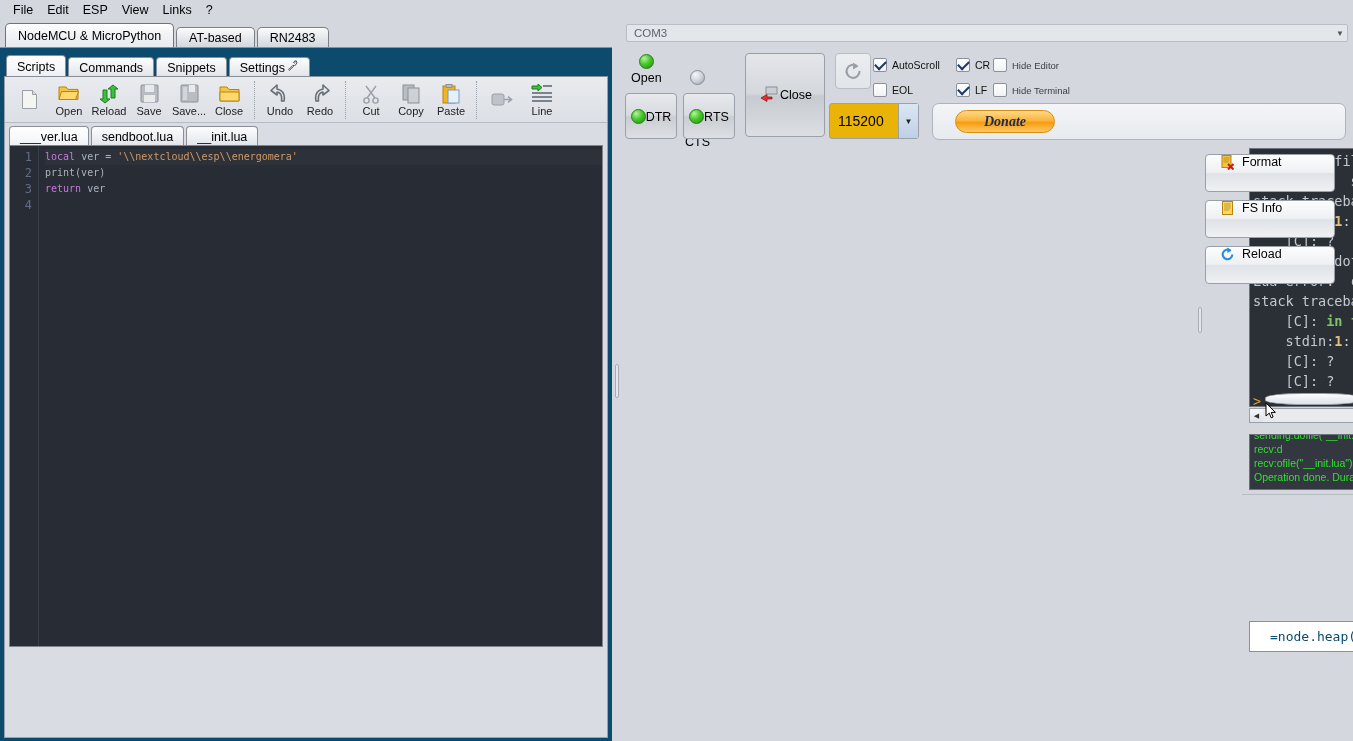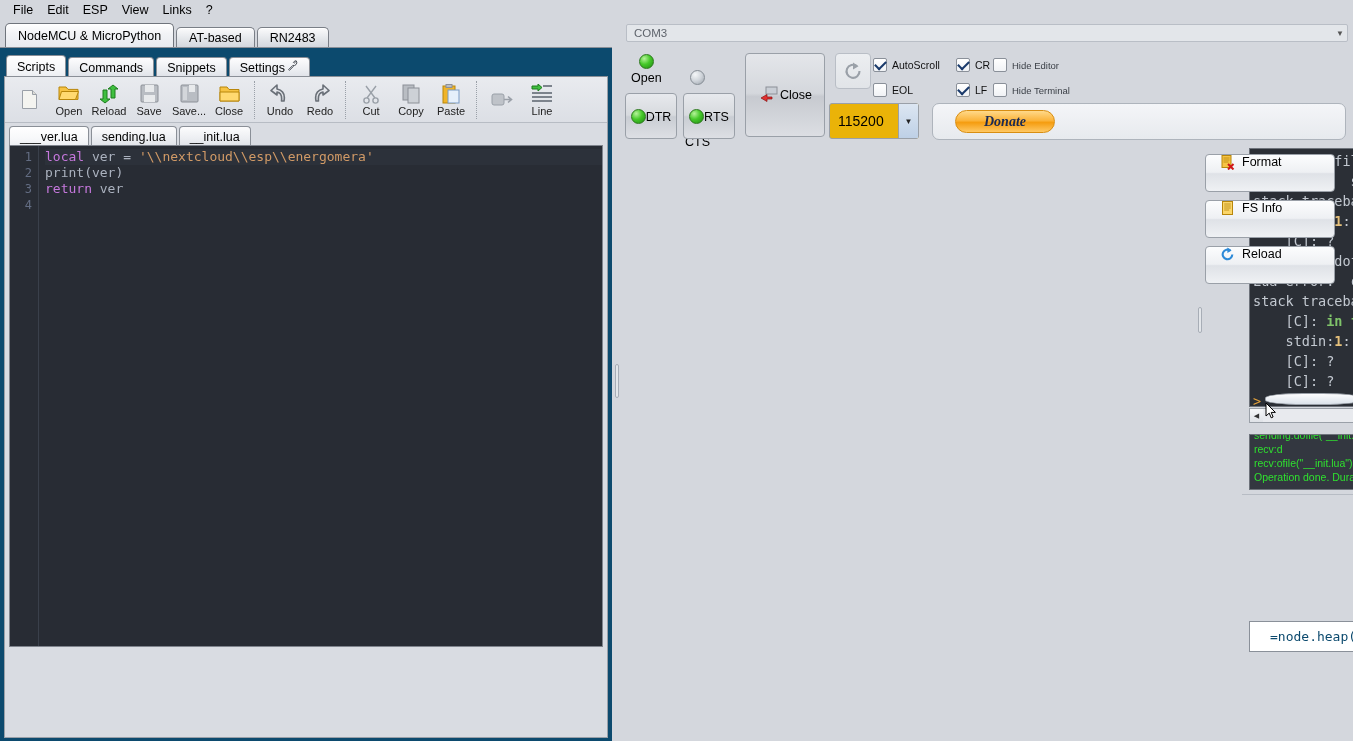--- a/index.html
+++ b/index.html
@@ -89,21 +89,21 @@
     position: absolute; left: 4px; top: 68px; width: 594px; height: 502px;
     background: #282c34; border: 1px solid #7f848d; display: flex;
     font-family: "DejaVu Sans Mono", monospace;
   }
   .gutter {
     width: 28px; background: #282c34; color: #636d83; font-size: 12px;
     padding-top: 3px; text-align: right; padding-right: 6px; user-select: none;
   }
   .gutter div { height: 16px; line-height: 16px; }
   .codearea { flex: 1; padding-top: 3px; border-left: 1px solid #3a404b; padding-left: 6px; overflow: hidden; }
-  .codearea .cl { height: 16px; line-height: 16px; font-size: 13px; white-space: pre; color: #abb2bf; }
+  .codearea .cl { height: 16px; line-height: 16px; font-size: 10px; white-space: pre; color: #abb2bf; }
   .codearea .cl.cur { background: #2c313a; }
   .kw { color: #c678dd; }
   .str { color: #d19a66; }
   .pl { color: #abb2bf; }
 
   
   .vsplit { position: absolute; left: 612px; top: 20px; width: 9px; height: 721px;
     background: #d4d7dd; display:flex; align-items:center; justify-content:center; cursor: col-resize; }
   .vsplit .grip { width: 4px; height: 34px; border: 1px solid #a7adb6; border-radius: 2px; background: #e3e6ea; }
 
@@ -407,21 +407,21 @@
                   <rect x="1" y="12" width="20" height="2" fill="#7c838c"></rect>
                   <rect x="1" y="16" width="20" height="2" fill="#7c838c"></rect>
                 </svg>
             </span>
             <span class="lbl">Line</span>
           </div>
         </div>
 
         <div class="ftabs">
           <div class="ftab active">___ver.lua</div>
-          <div class="ftab">sending.lua</div>
+          <div class="ftab">sendboot.lua</div>
           <div class="ftab">__init.lua</div>
         </div>
 
         <div class="editorwrap">
           <div class="gutter">
             <div>1</div>
             <div>2</div>
             <div>3</div>
             <div>4</div>
           </div>

